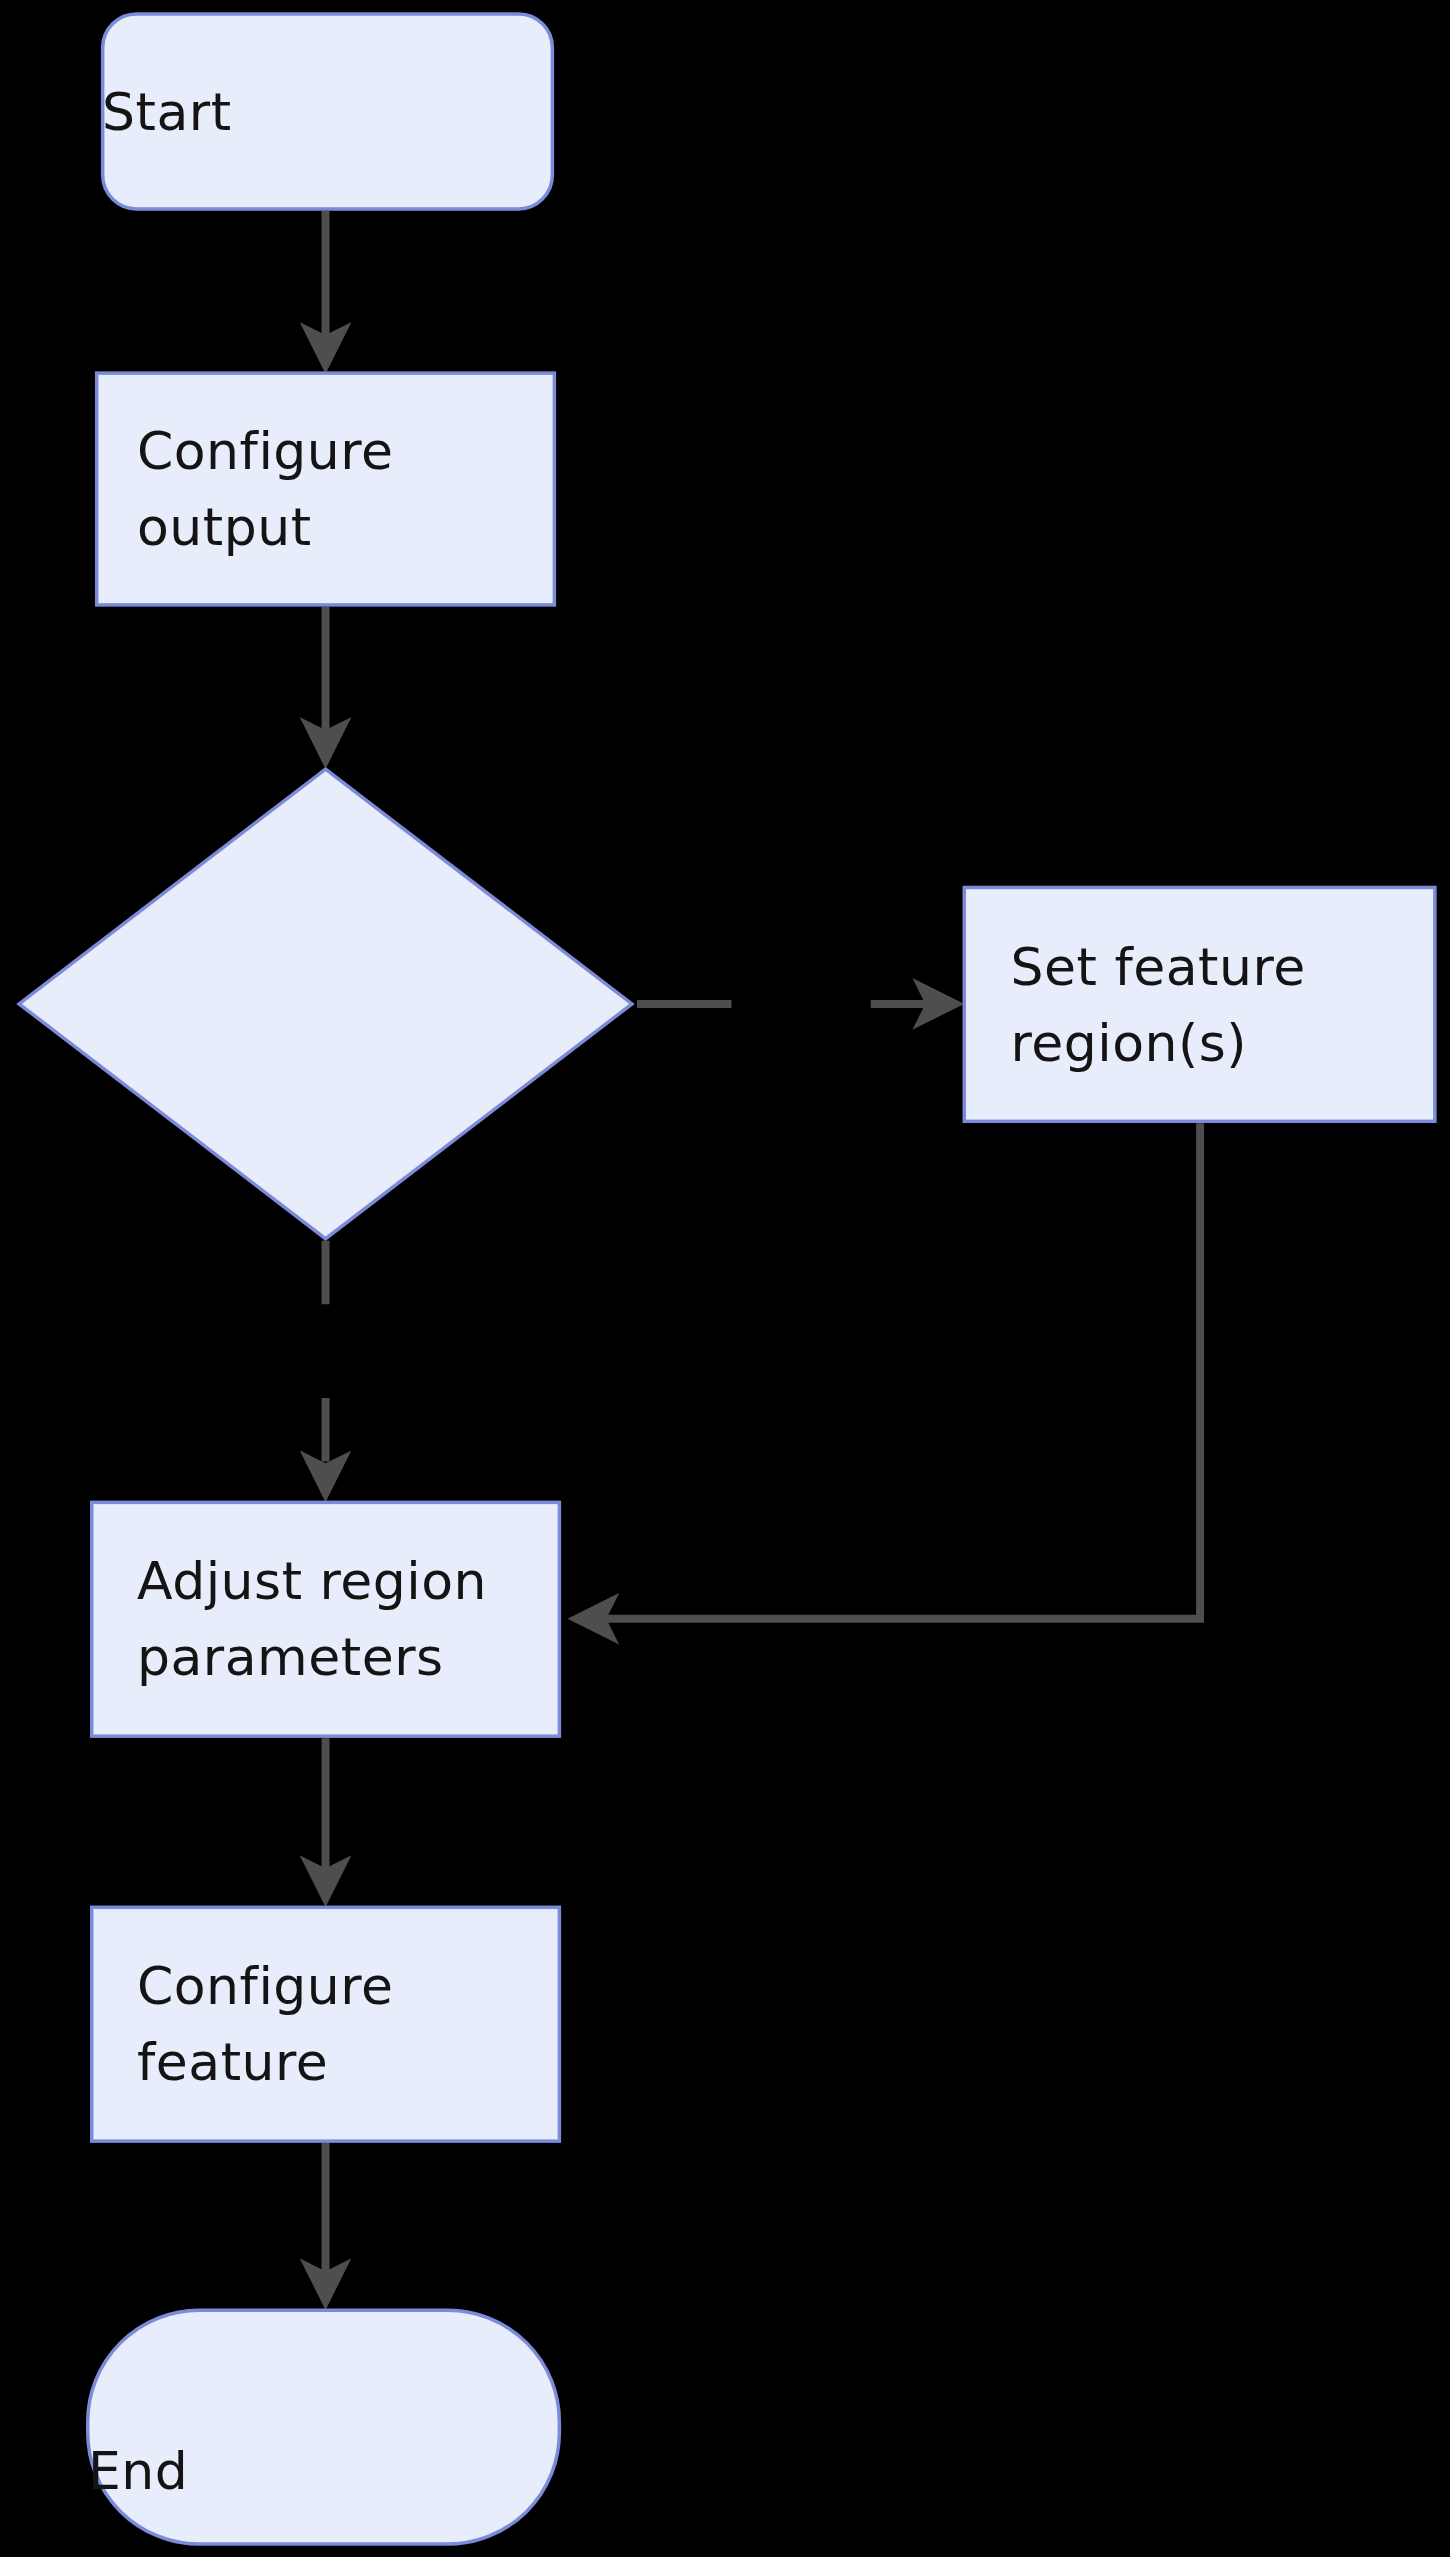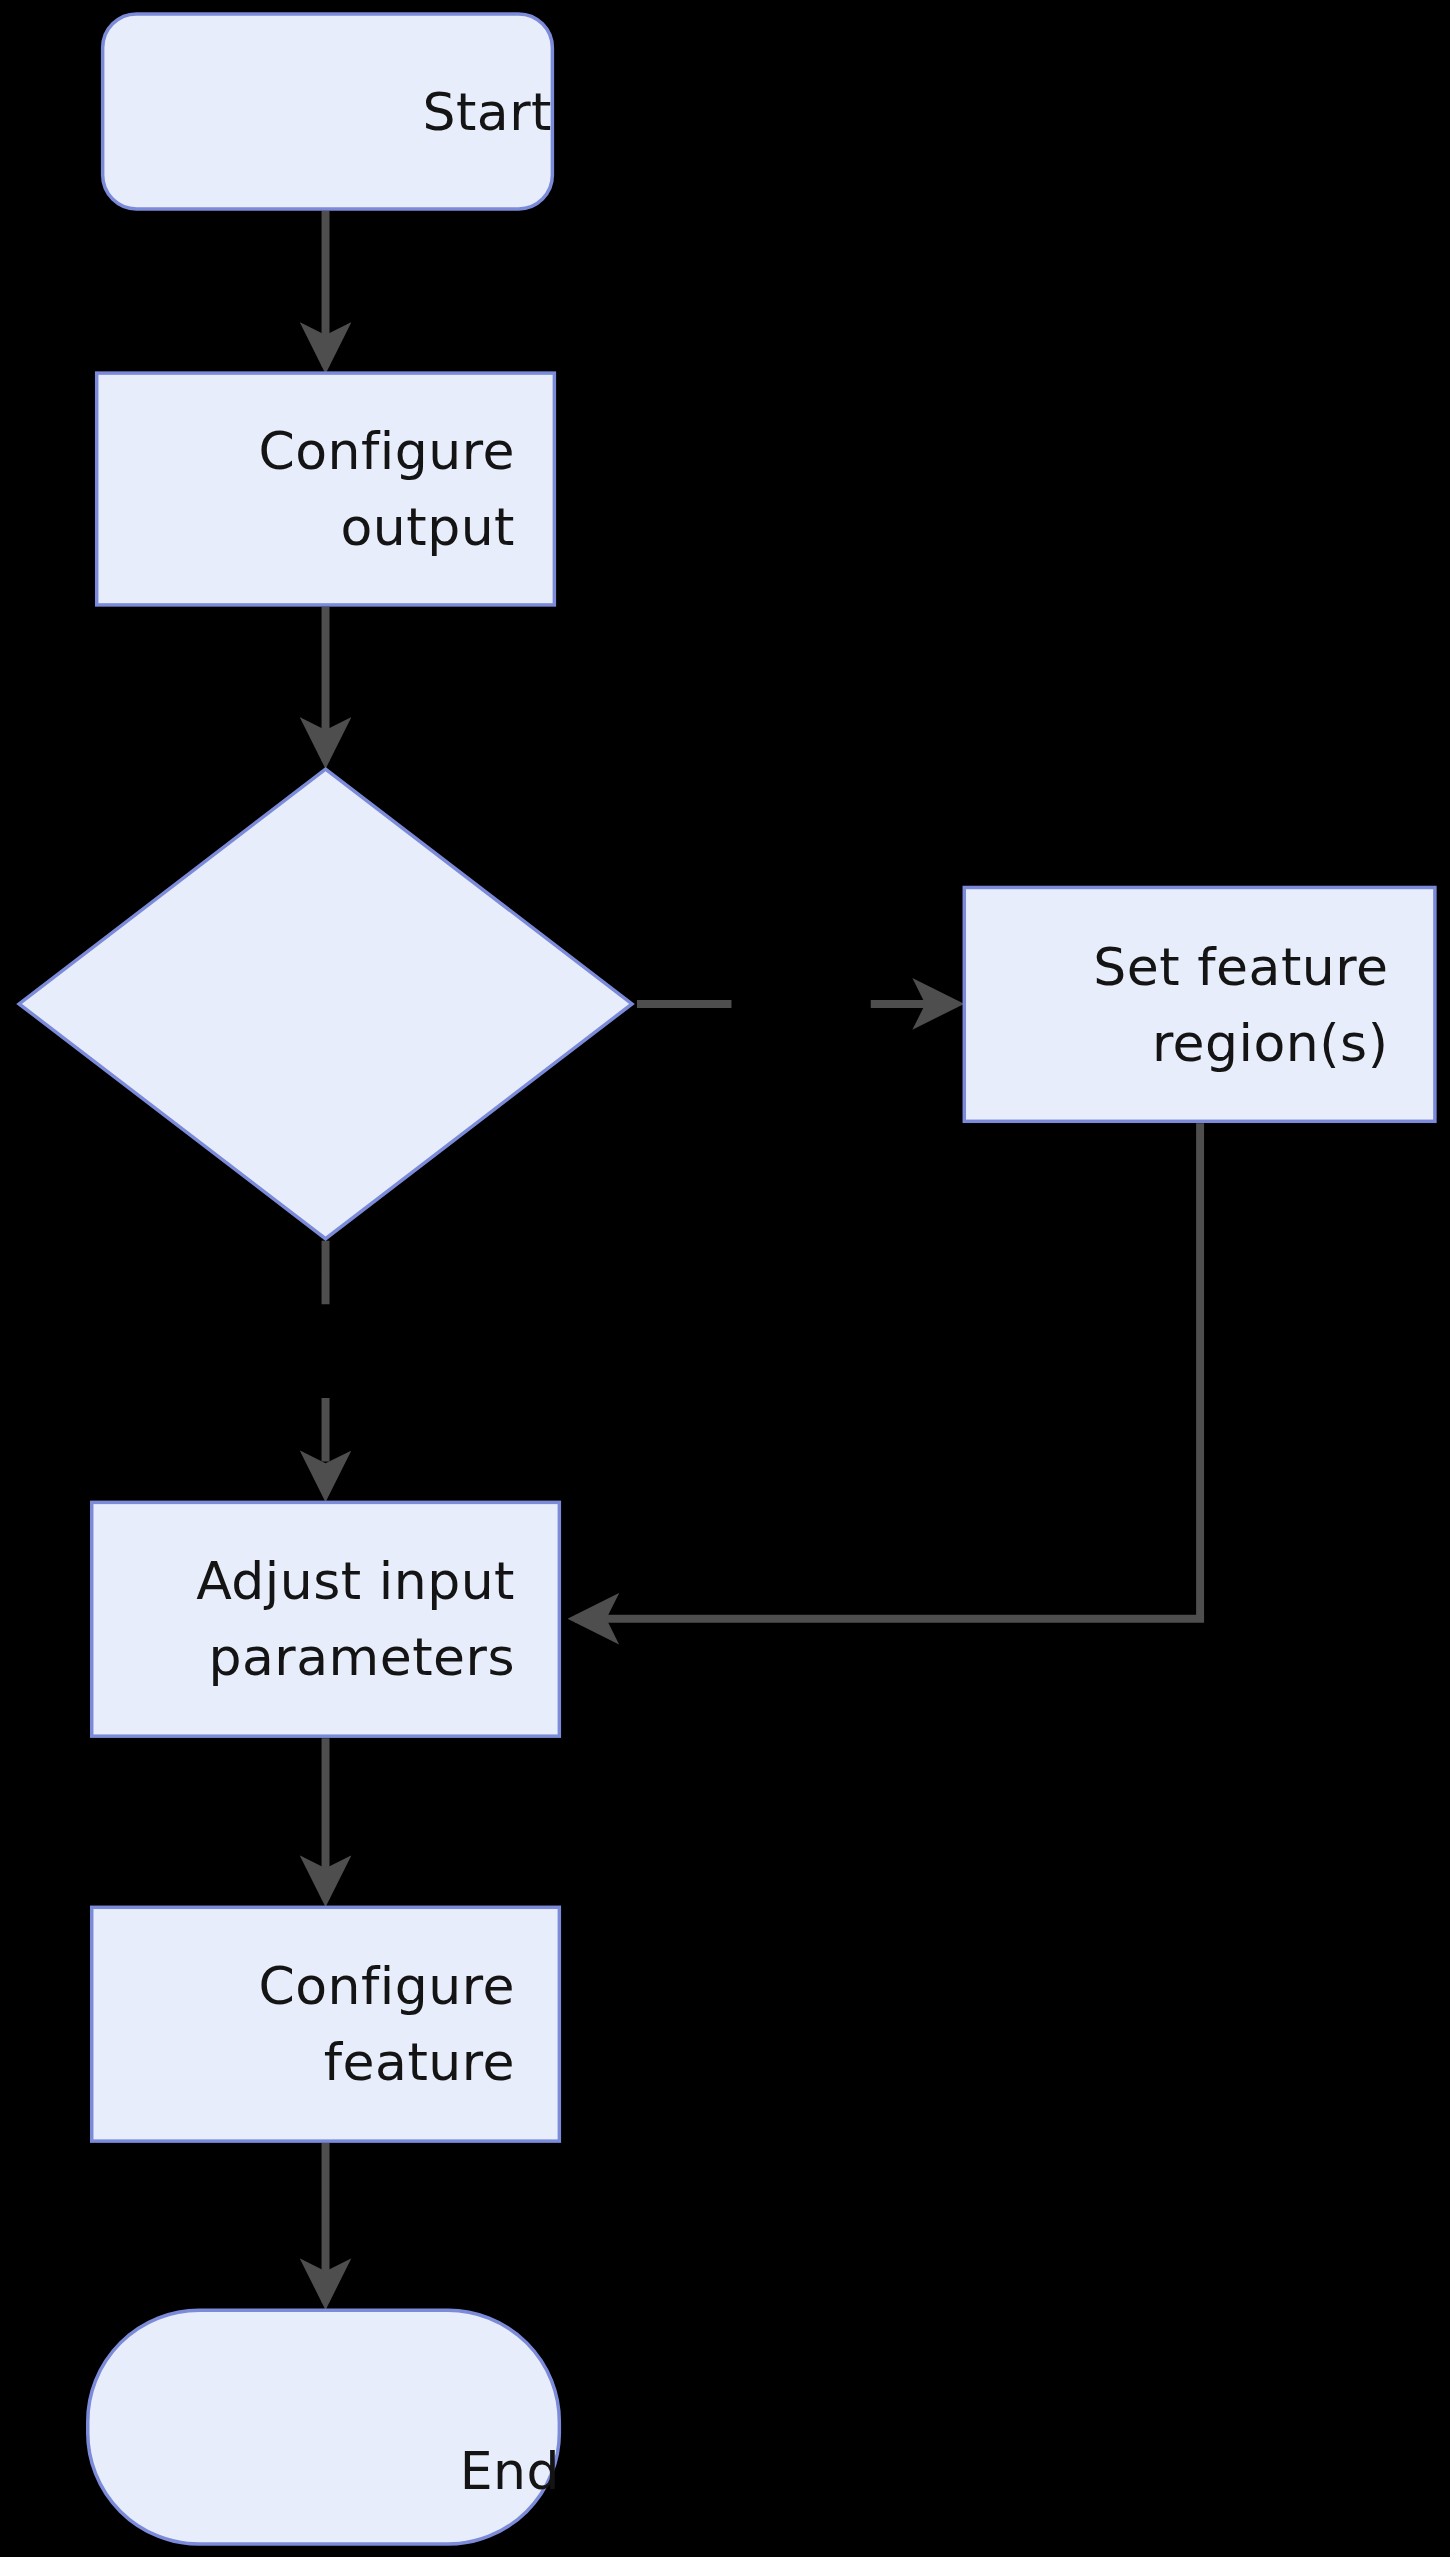--- a/index.html
+++ b/index.html
@@ -41,21 +41,21 @@
     fill: none;
   }
   .edge.dashed-h { stroke-dasharray: 95 140; }
   .edge.dashed-v { stroke-dasharray: 64 94; }
   .arrowhead-fill { fill: var(--edge); }
   .node-label {
     position: absolute;
     display: flex;
     align-items: center;
     justify-content: center;
-    text-align: right;
+    text-align: left;
     color: var(--text);
     font-size: 52px;
     line-height: 76px;
     font-weight: 400;
     letter-spacing: 0.5px;
     pointer-events: none;
   }
   .node-label .inner { width: 378px; }
   .node-label.single .inner { width: 100%; }
 </style>
@@ -95,21 +95,21 @@
   <div class="node-label" style="left:97px; top:373px; width:458px; height:232px;">
     <div class="inner">Configure output</div>
   </div>
 
 
   <div class="node-label" style="left:964px; top:888px; width:471px; height:234px;">
     <div class="inner">Set feature region(s)</div>
   </div>
 
   <div class="node-label" style="left:92px; top:1502px; width:468px; height:234px;">
-    <div class="inner">Adjust input parameters</div>
+    <div class="inner">Adjust region parameters</div>
   </div>
 
   <div class="node-label" style="left:92px; top:1907px; width:468px; height:234px;">
     <div class="inner">Configure feature</div>
   </div>
 
   <div class="node-label single" style="left:88px; top:2310px; width:472px; height:234px;margin-top:44px;">
     <div class="inner">End</div>
   </div>
 

